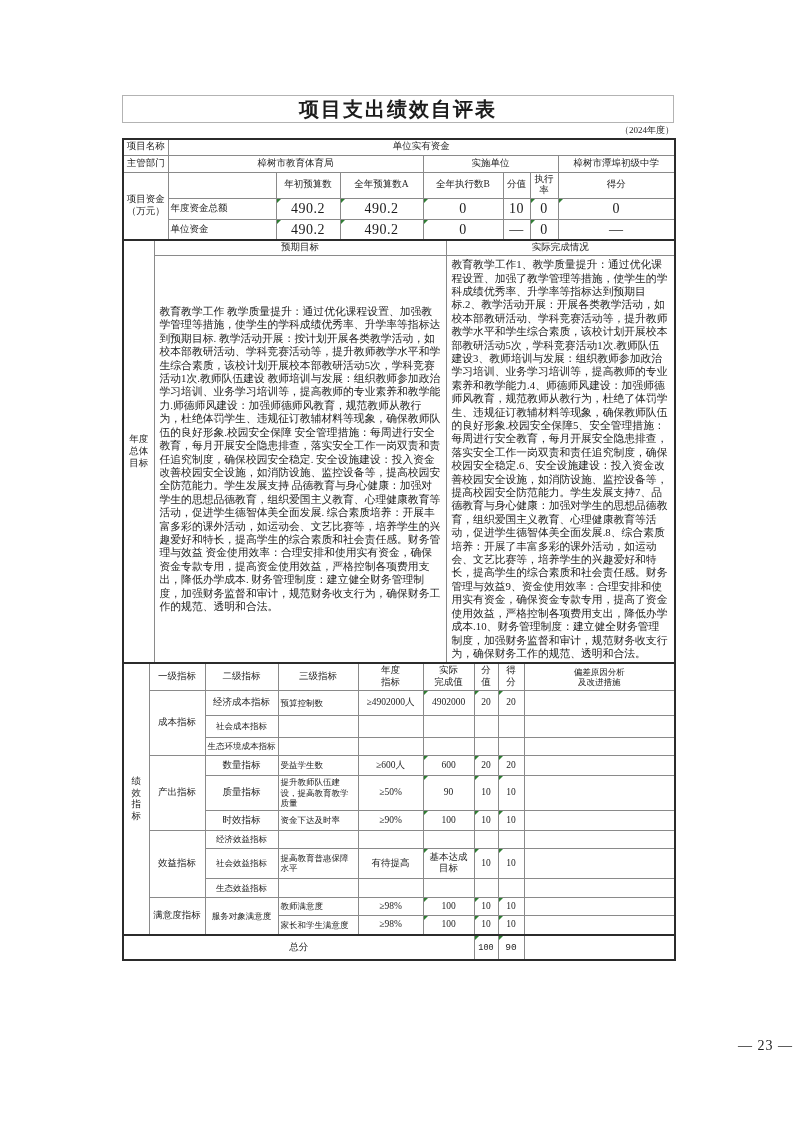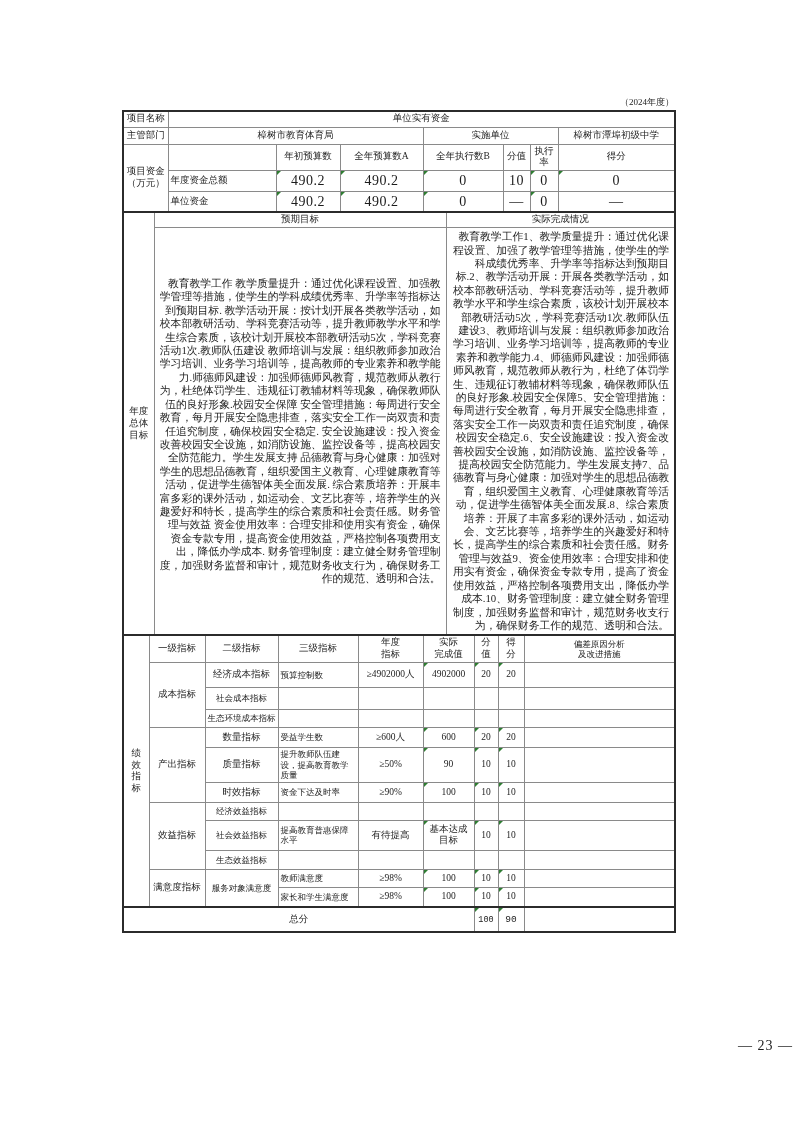--- a/index.html
+++ b/index.html
@@ -19,34 +19,37 @@
   td{border:1px solid #8a8a8a;font-size:9.5px;text-align:center;vertical-align:middle;
      padding:1px 2px;overflow:hidden;position:relative;line-height:1.25;}
   .tbl-b,.tbl-c{margin-top:-2px;}
   .pre{white-space:pre-line;}
   .left{text-align:left;}
   .num{font-size:14px;letter-spacing:0.5px;margin-top:36px;}
   .tri::before{
     content:"";position:absolute;top:0;left:0;width:0;height:0;
     border-top:4px solid #2e7d32;border-right:4px solid transparent;
   }
-  .goal-cell{font-size:10.8px;line-height:13.4px;text-align:right;padding:2px 5px;}
+  .goal-cell{font-size:10.8px;line-height:13.4px;text-align:left;padding:2px 5px;}
   .small{font-size:8.5px;}
   .sec-top td{border-top:2px solid #2b2b2b;font-family:Liberation Mono, monospace;}
   .page-number{
     position:absolute;top:1038px;left:0;width:793px;text-align:right;
     font-size:14px;letter-spacing:1px;
   }
 </style>
 </head>
 <body>
 
 <div class="page">
   <div class="content">
 
+    <div class="title-box">
+      <div class="t">项目支出绩效自评表</div>
+    </div>
     <div class="subtitle">（2024年度）</div>
 
     <table class="tbl-a">
       <colgroup>
         <col style="width:45px">
           <col style="width:108px">
           <col style="width:64px">
           <col style="width:83px">
         <col style="width:80px">
           <col style="width:27px">

